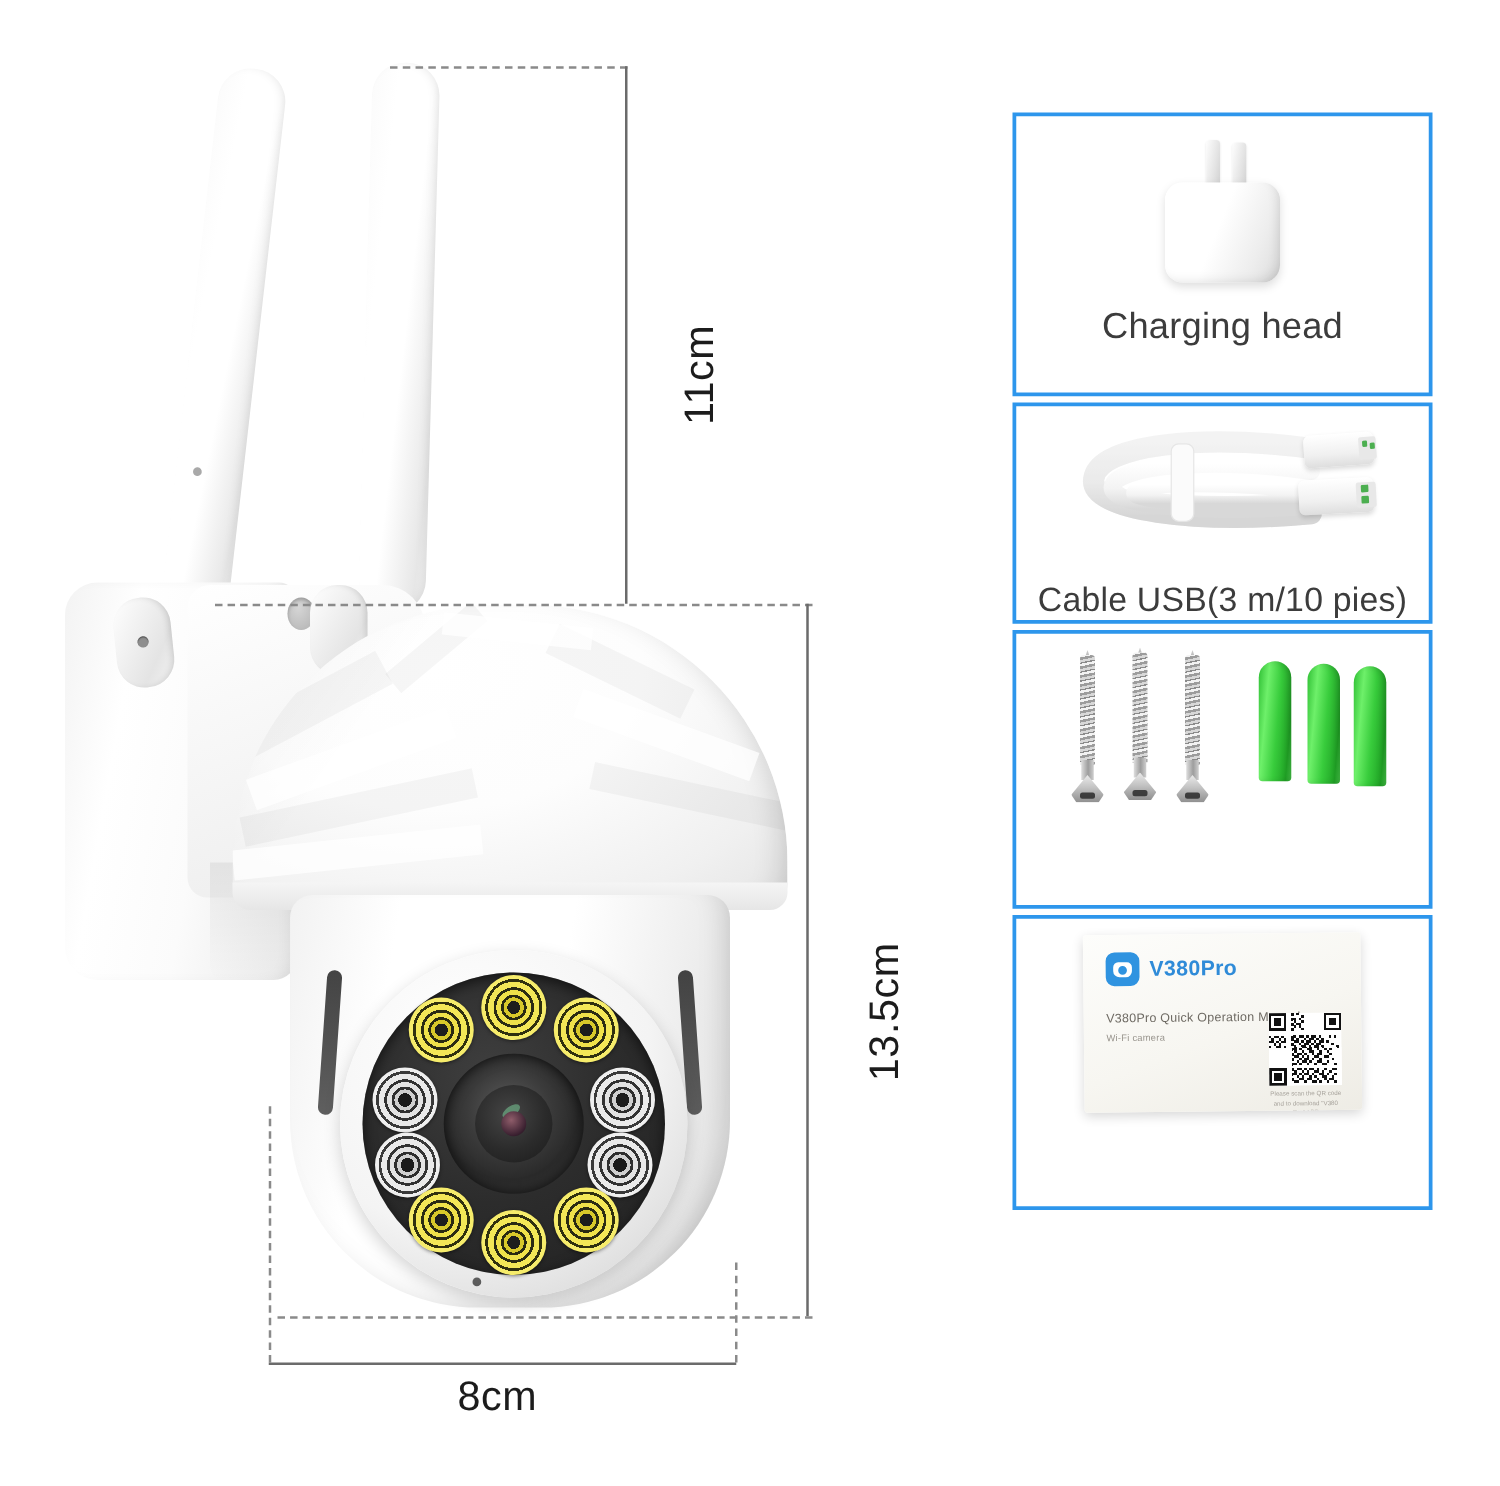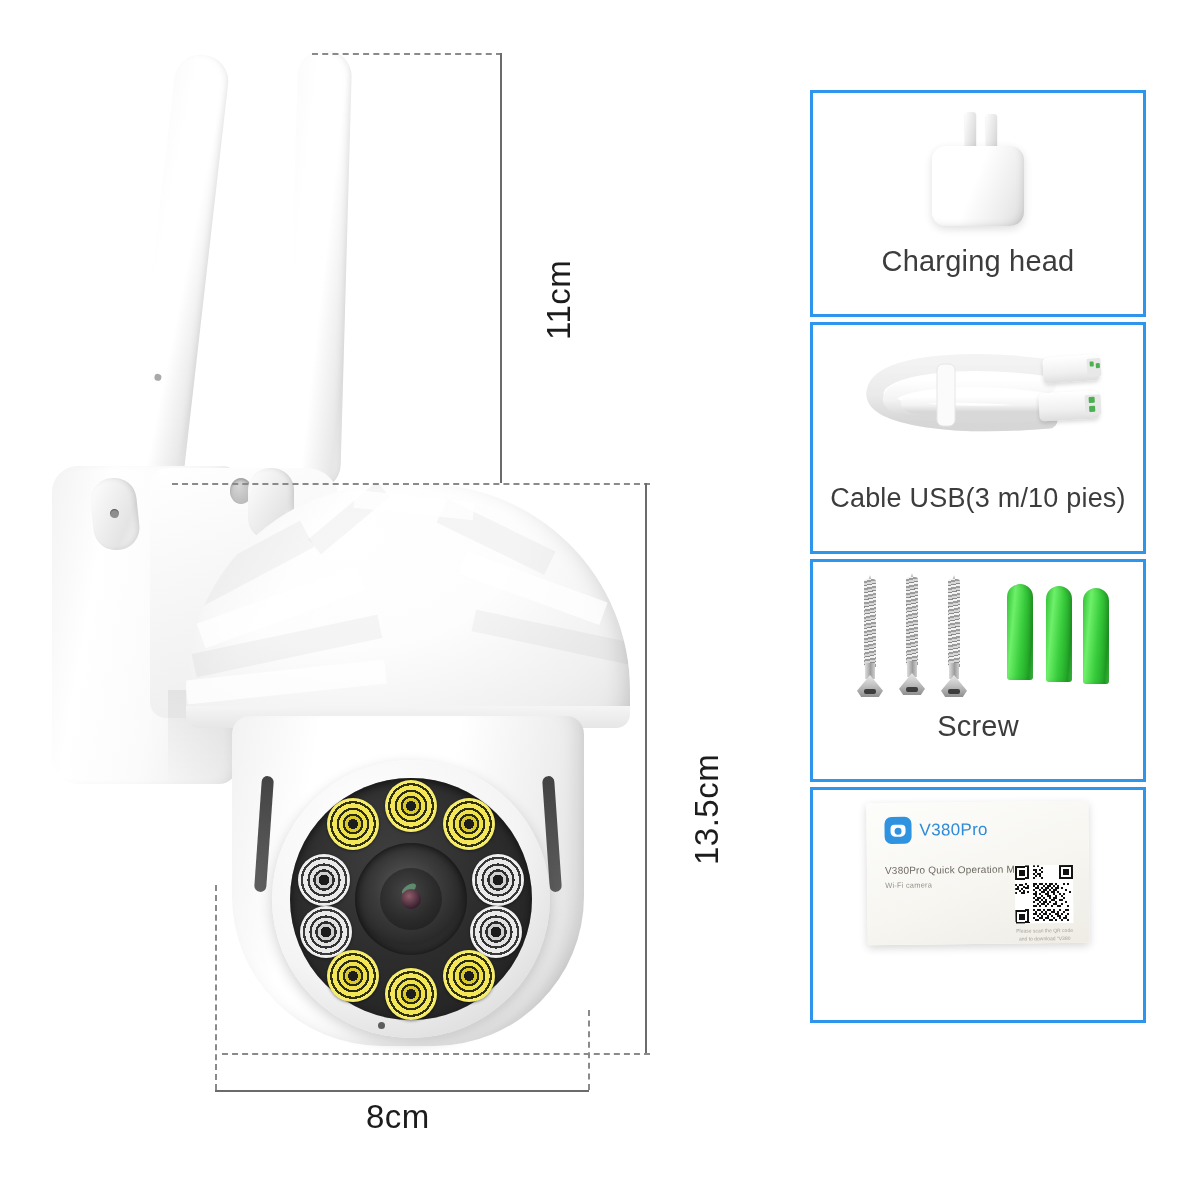--- a/index.html
+++ b/index.html
@@ -226,21 +226,21 @@
     color:#3c3c3c;
     font-size:27px;
     font-weight:400;
     font-family:"Liberation Sans", sans-serif;
     letter-spacing:.2px;
     white-space:nowrap;
   }
   .p1{height:227px;}
   .p1 .art{height:152px;}
   .p1 .cap{font-size:29px;}
-  .p2{height:232px;}
+  .p2{height:177px;}
   .p2 .art{height:158px;}
   .p2 .cap{font-size:27px;}
   .p3{height:223px;}
   .p3 .art{height:148px;}
   .p3 .cap{font-size:29px;}
   .p4{height:236px;}
   .p4 .art{height:166px;}
   .p4 .cap{font-size:30px;}
 
   
@@ -324,21 +324,21 @@
   }
   .m-logo .cam-ic{
     width:15px;height:12px;border-radius:4px 4px 5px 5px;background:#fff;position:relative;
   }
   .m-logo .cam-ic:after{
     content:"";position:absolute;left:4px;top:3px;width:7px;height:7px;border-radius:50%;
     background:#2f93e0;
   }
   .m-brand{
     position:absolute;left:53px;top:18px;
-    color:#2f8bd8;font-size:17px;font-weight:normal;letter-spacing:.3px;
+    color:#2f8bd8;font-size:17px;font-weight:bold;letter-spacing:.3px;
   }
   .m-title{
     position:absolute;left:18px;top:62px;
     color:#6e6a63;font-size:10px;letter-spacing:.2px;white-space:nowrap;
   }
   .m-sub{
     position:absolute;left:18px;top:78px;
     color:#97938c;font-size:7.5px;letter-spacing:.2px;
   }
   .qr{
@@ -501,21 +501,20 @@
             <i class="screw-shaft"></i>
             <i class="screw-neck"></i>
             <i class="screw-head"></i>
             <i class="screw-slot"></i>
           </span>
           <span class="anchor" style="left:164px;top:12px;"></span>
           <span class="anchor" style="left:203px;top:14px;"></span>
           <span class="anchor" style="left:240px;top:16px;"></span>
         </div>
       </div>
-      <div class="cap">Screw</div>
     </div>
 
     <div class="panel p4">
       <div class="art">
         <div class="manual">
           <span class="m-logo">
             <i class="cam-ic"></i>
           </span>
           <span class="m-brand">V380Pro</span>
           <span class="m-title">V380Pro Quick Operation Manual</span>

